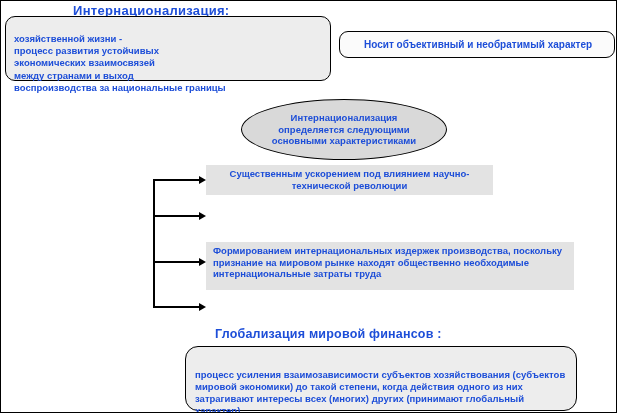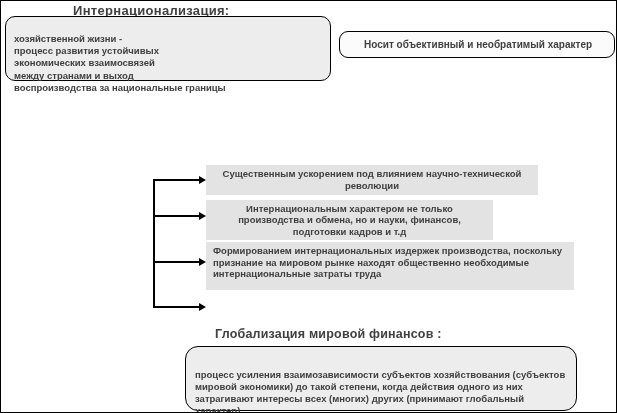--- a/index.html
+++ b/index.html
@@ -2,21 +2,21 @@
 <html style="--bg: #ffffff; --border: #000000; --panel-fill: #ededed; --item-fill: #e3e3e3; --ellipse-fill: #d9d9d9; --white-fill: #fbfbfb;"><head>
 <meta charset="utf-8">
 <style>
   * { margin:0; padding:0; box-sizing:border-box; }
   html,body { background:#fff; }
   body { font-family:"Liberation Sans", sans-serif; }
 
   .canvas {
     position:relative; width:617px; height:413px;
     border:1px solid #000; background:var(--bg,#ffffff);
-    overflow:hidden; font-weight:bold; color:#404040;
+    overflow:hidden; font-weight:bold; color:#1d4ed8;
   }
 
   .top-title {
     position:absolute; left:72px; top:2px;
     font-size:13px; letter-spacing:.3px;
     text-decoration:underline;
   }
 
   .box { position:absolute; border:1px solid var(--border,#000); }
 
@@ -39,21 +39,21 @@
     background:var(--ellipse-fill,#d9d9d9);
     display:flex; align-items:center; justify-content:center;
     text-align:center; font-size:9.5px; line-height:1.22; padding:6px 16px;
   }
 
   .char-box {
     position:absolute; left:205px;
     background:var(--item-fill,#e3e3e3);
     font-size:9.5px; line-height:1.22; padding:3px 7px;
   }
-  .c0 { top:164px; width:332px; height:30px; display:flex; align-items:center; justify-content:center; text-align:center; }
+  .c0 { top:164px; width:287px; height:30px; display:flex; align-items:center; justify-content:center; text-align:center; }
   .c1 { top:199px; width:287px; height:40px; display:flex; align-items:center; justify-content:center; text-align:center; }
   .c2 { top:241px; width:368px; height:48px; text-align:left; }
   .c3 { top:292px; width:308px; height:30px; display:flex; align-items:center; text-align:left; }
 
   .vline {
     position:absolute; left:152px; top:178px; width:2px; height:128px;
     background:var(--border,#000);
   }
   .arrow {
     position:absolute; left:152px; width:46px; height:2px;
@@ -93,32 +93,32 @@
 процесс развития устойчивых
 экономических взаимосвязей
 между странами и выход
 воспроизводства за национальные границы</span>
   </div>
 
   <div class="box nature-box">
     <span>Носит объективный и необратимый характер</span>
   </div>
 
+  <div class="ellipse">
+    <span>Интернационализация определяется следующими основными характеристиками</span>
+  </div>
 
   <div class="vline"></div>
   <div class="arrow a0"></div>
   <div class="arrow a1"></div>
   <div class="arrow a2"></div>
   <div class="arrow a3"></div>
 
   <div class="char-box c0">
     <span>Существенным ускорением под влиянием научно-технической революции</span>
-  </div>
-  <div class="char-box c1">
-    <span>Интернациональным характером не только производства и обмена, но и науки, финансов, подготовки кадров и т.д</span>
   </div>
   <div class="char-box c2">
     <span>Формированием интернациональных издержек производства, поскольку признание на мировом рынке находят общественно необходимые интернациональные затраты труда</span>
   </div>
 
   <div class="bottom-title">Глобализация мировой финансов :</div>
 
   <div class="box glob-box">
     <span>процесс усиления взаимозависимости субъектов хозяйствования (субъектов мировой экономики) до такой степени, когда действия одного из них затрагивают интересы всех (многих) других (принимают глобальный характер)</span>
   </div>

